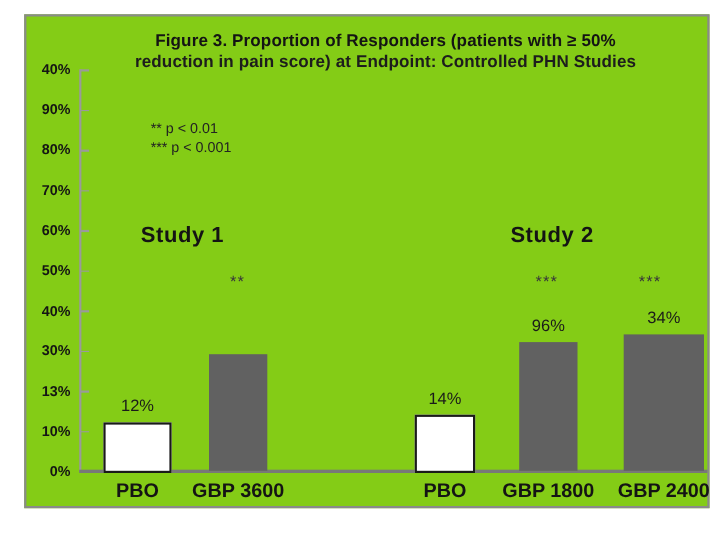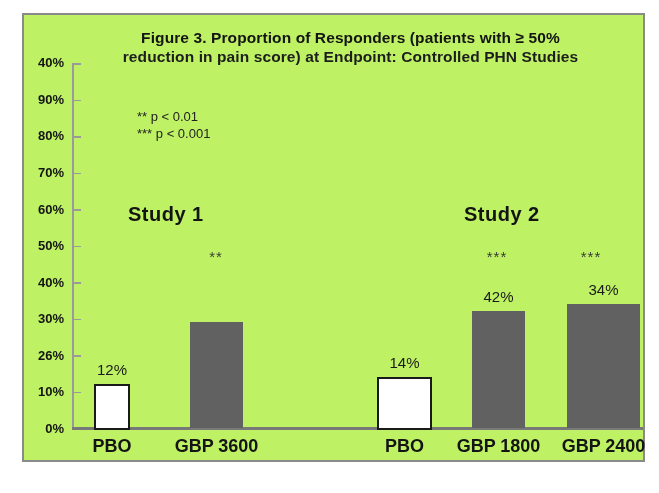--- a/index.html
+++ b/index.html
@@ -11,21 +11,21 @@
     font-family: "Liberation Sans", sans-serif;
     color: #141414;
     overflow: hidden;
   }
   .chart-box {
     position: absolute;
     left: 22px; top: 13px;
     width: 623px; height: 449px;
     border: 2px solid #8a8a8a;
     box-sizing: border-box;
-    background: #bef264;
+    background: #84cc16;
     padding-left: 36px;
   }
   .title {
     position: absolute;
     top: 13px; left: 40px; right: 6px;
     text-align: center;
     font-size: 15.5px;
     line-height: 19px;
     font-weight: bold;
     letter-spacing: 0.1px;
@@ -93,21 +93,21 @@
   }
   .bar-cat {
     position: absolute;
     top: 100%; margin-top: 8px;
     left: -35px; right: -35px;
     text-align: center;
     font-size: 18px;
     font-weight: bold;
     white-space: nowrap;
   }
-  .col-s1-pbo     { left: 70px;  width: 36px; }
+  .col-s1-pbo     { left: 70px;  width: 62px; }
   .col-s1-gbp3600 { left: 166px; width: 53px; }
   .col-s2-pbo     { left: 353px; width: 55px; }
   .col-s2-gbp1800 { left: 448px; width: 53px; }
   .col-s2-gbp2400 { left: 543px; width: 73px; }
   .sig-mark {
     position: absolute;
     top: 233px;
     width: 80px; height: 18px;
     text-align: center;
     font-size: 15px;
@@ -138,21 +138,21 @@
     <div class="study-label study-2">Study 2</div>
 
     <div class="ytick-label" style="top:40px">40%</div>
     <div class="ytick-label" style="top:77px">90%</div>
     <div class="ytick-label" style="top:113px">80%</div>
     <div class="ytick-label" style="top:150px">70%</div>
     <div class="ytick-label" style="top:187px">60%</div>
     <div class="ytick-label" style="top:223px">50%</div>
     <div class="ytick-label" style="top:260px">40%</div>
     <div class="ytick-label" style="top:296px">30%</div>
-    <div class="ytick-label" style="top:333px">26%</div>
+    <div class="ytick-label" style="top:333px">13%</div>
     <div class="ytick-label" style="top:369px">10%</div>
     <div class="ytick-label" style="top:406px">0%</div>
 
     <div class="y-axis-line"></div>
     <div class="tick" style="top:48px"></div>
     <div class="tick" style="top:84.5px"></div>
     <div class="tick" style="top:121px"></div>
     <div class="tick" style="top:157.5px"></div>
     <div class="tick" style="top:194px"></div>
     <div class="tick" style="top:230.5px"></div>
@@ -178,21 +178,21 @@
       <div class="bar-cat">GBP 3600</div>
     </div>
 
     <div class="bar-col col-s2-pbo" style="height: 51.1px;">
       <div class="bar-fill white"></div>
       <div class="bar-value">14%</div>
       <div class="bar-cat">PBO</div>
     </div>
     <div class="bar-col col-s2-gbp1800" style="height: 116.8px;">
       <div class="bar-fill gray"></div>
-      <div class="bar-value">42%</div>
+      <div class="bar-value">96%</div>
       <div class="bar-cat">GBP 1800</div>
     </div>
     <div class="bar-col col-s2-gbp2400" style="height: 124.1px;">
       <div class="bar-fill gray"></div>
       <div class="bar-value">34%</div>
       <div class="bar-cat">GBP 2400</div>
     </div>
 
   </div>
 </div>

